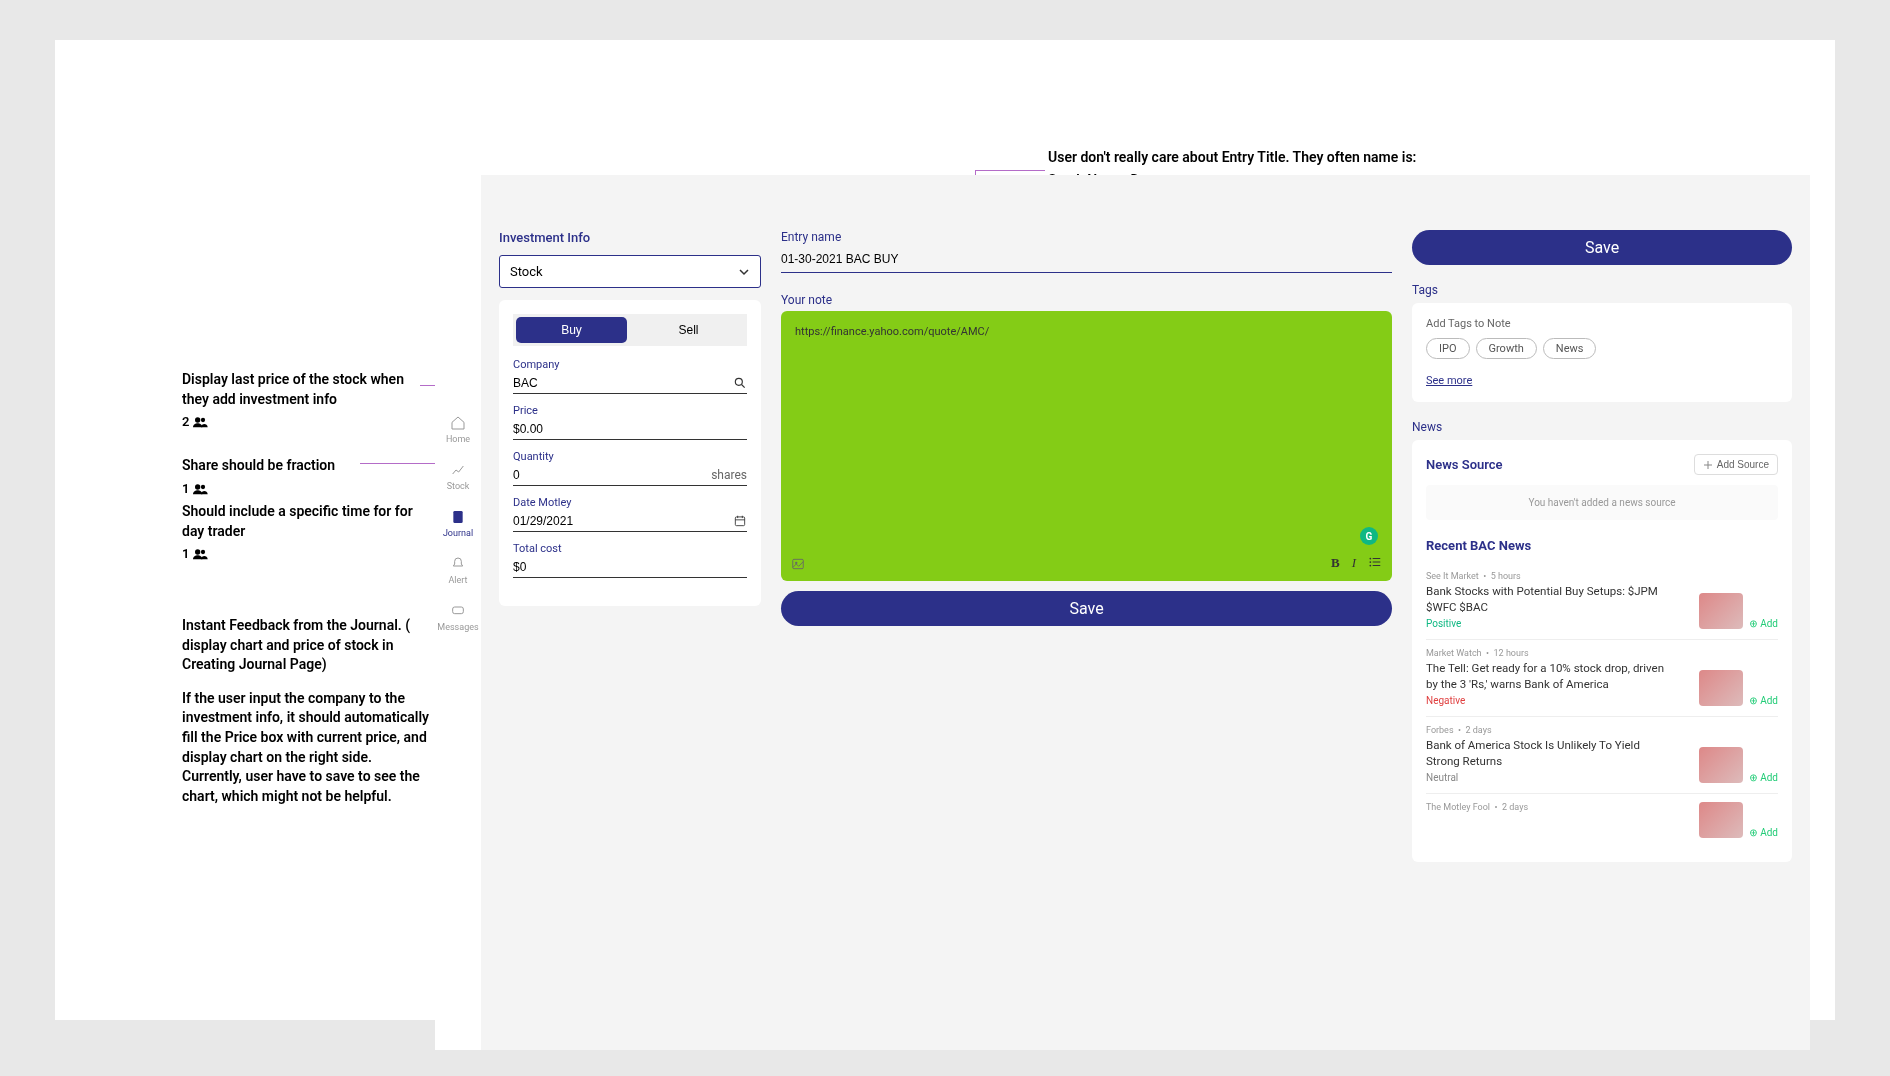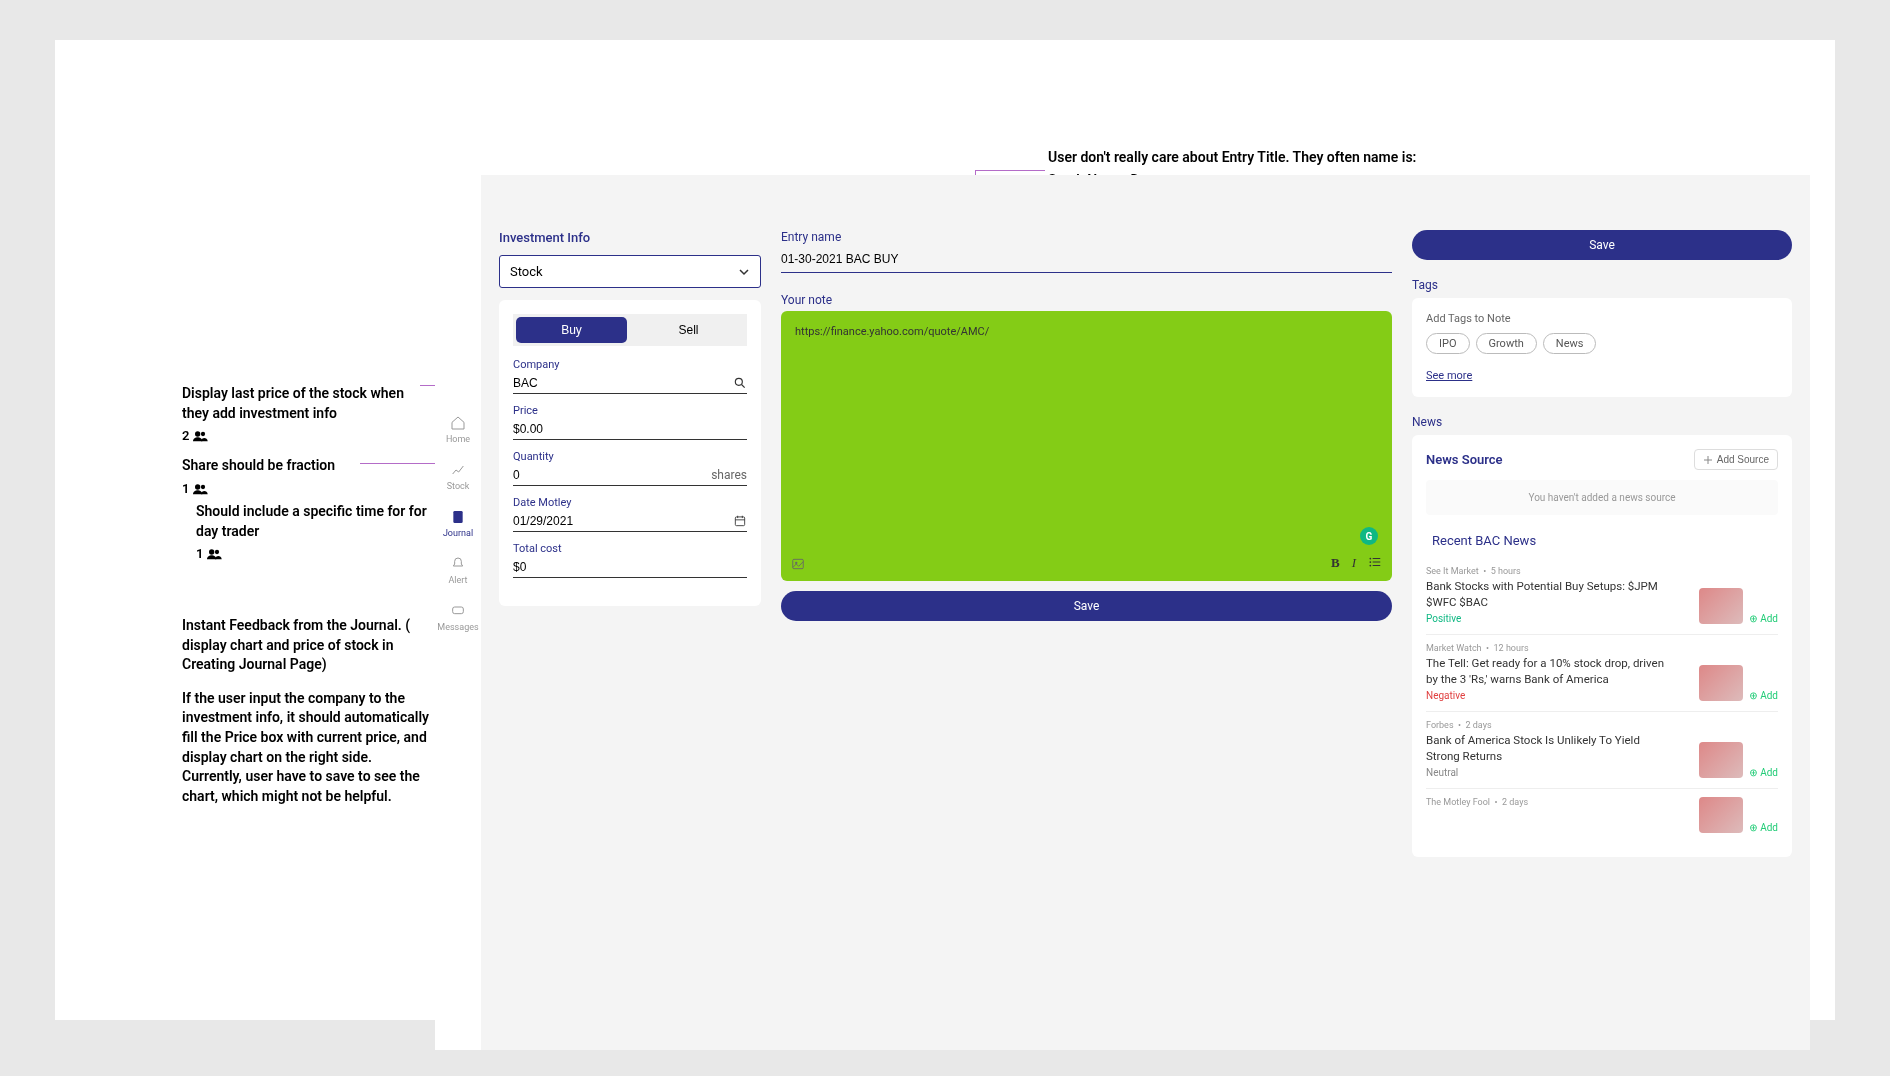--- a/index.html
+++ b/index.html
@@ -43,38 +43,38 @@
 
 
 .center { flex: 1; }
 .center .lab { color: #2c3089; font-size: 12px; margin-bottom: 4px; }
 .center .entry { width: 100%; border: 0; border-bottom: 1px solid #2c3089; font-size: 12px; padding: 4px 0 6px; background: transparent; outline: none; margin-bottom: 20px; }
 .editor { background: #84cc16; border-radius: 6px; height: 270px; padding: 14px 14px 8px; position: relative; font-size: 11px; color: #333; }
 .editor .gr { position: absolute; right: 14px; bottom: 36px; width: 18px; height: 18px; border-radius: 50%; background: #0fb883; color: #fff; font-size: 10px; font-weight: 700; display: flex; align-items: center; justify-content: center; }
 .editor .toolbar { position: absolute; left: 10px; right: 10px; bottom: 8px; display: flex; justify-content: space-between; align-items: center; }
 .editor .toolbar .right { display: flex; gap: 12px; font-family: Georgia, serif; color: #333; font-size: 13px; }
 .editor .toolbar .right span { cursor: pointer; }
-.savebar { margin-top: 10px; background: #2c3089; color: #fff; text-align: center; padding: 8px 0; border-radius: 20px; font-size: 12px; cursor: pointer; }
+.savebar { margin-top: 10px; background: #2c3089; color: #fff; text-align: center; padding: 8px 0; border-radius: 20px; font-size: 16px; cursor: pointer; }
 
 
 .rpanel { width: 380px; }
 .rpanel .savebar { margin: 0 0 18px 0; }
 .sect { color: #2c3089; font-size: 12px; margin-bottom: 6px; }
 .tags { background: #fff; border-radius: 6px; padding: 14px; margin-bottom: 18px; }
 .tags .tiny { color: #666; font-size: 11px; margin-bottom: 8px; }
 .chips { display: flex; gap: 6px; margin-bottom: 10px; text-align: center; }
 .chip { border: 1px solid #bbb; border-radius: 12px; padding: 3px 12px; font-size: 11px; color: #555; cursor: pointer; }
 .seemore { color: #2c3089; font-size: 11px; text-decoration: underline; cursor: pointer; }
 
 .newscard { background: #fff; border-radius: 6px; padding: 14px; }
 .newscard .header { display: flex; justify-content: space-between; align-items: center; margin-bottom: 10px; }
 .newscard .header h5 { color: #2c3089; font-size: 13px; font-weight: 600; }
 .addsrc { border: 1px solid #ddd; border-radius: 4px; padding: 4px 8px; font-size: 10px; color: #666; background: #fff; cursor: pointer; display: flex; gap: 4px; align-items: center; }
 .empty { background: #fafafa; text-align: center; font-size: 10px; color: #999; padding: 12px; border-radius: 4px; margin-bottom: 18px; }
-.recent { color: #2c3089; font-size: 13px; font-weight: 400; margin-bottom: 10px; margin-left: 6px; }
+.recent { color: #2c3089; font-size: 13px; font-weight: 700; margin-bottom: 10px; }
 .news-item { display: flex; gap: 28px; padding: 8px 0 10px; border-bottom: 1px solid #eee; }
 .news-item:last-child { border-bottom: 0; }
 .news-item .txt { flex: 1; }
 .news-item .meta { font-size: 9px; color: #999; margin-bottom: 3px; }
 .news-item .title { font-size: 11.5px; color: #333; margin-bottom: 3px; line-height: 1.35; }
 .news-item .sent { font-size: 10px; }
 .sent.Positive { color: #0fb883; }
 .sent.Negative { color: #e04040; }
 .sent.Neutral { color: #888; }
 .news-item .side { display: flex; flex-direction: row; align-items: flex-end; gap: 6px; }
@@ -113,21 +113,21 @@
         <span>2</span>
         <svg viewBox="0 0 24 16">
           <circle cx="7" cy="5" r="4" fill="#000"></circle>
           <circle cx="15" cy="5" r="3.2" fill="#000"></circle>
           <path d="M0 16c0-4 4-6 7-6s7 2 7 6" fill="#000"></path>
           <path d="M12 16c0-3.5 3-5 5-5s5 1.5 5 5" fill="#000"></path>
         </svg>
       </span>
   </div>
 
-  <div class="note" style="left:127px; top:344px; width:235px;">
+  <div class="note" style="left:127px; top:330px; width:235px;">
     <div>Display last price of the stock when they add investment info</div>
     <div class="count">
         <span>2</span>
         <svg viewBox="0 0 24 16">
           <circle cx="7" cy="5" r="4" fill="#000"></circle>
           <circle cx="15" cy="5" r="3.2" fill="#000"></circle>
           <path d="M0 16c0-4 4-6 7-6s7 2 7 6" fill="#000"></path>
           <path d="M12 16c0-3.5 3-5 5-5s5 1.5 5 5" fill="#000"></path>
         </svg>
       </div>
@@ -139,21 +139,21 @@
         <span>1</span>
         <svg viewBox="0 0 24 16">
           <circle cx="7" cy="5" r="4" fill="#000"></circle>
           <circle cx="15" cy="5" r="3.2" fill="#000"></circle>
           <path d="M0 16c0-4 4-6 7-6s7 2 7 6" fill="#000"></path>
           <path d="M12 16c0-3.5 3-5 5-5s5 1.5 5 5" fill="#000"></path>
         </svg>
       </div>
   </div>
 
-  <div class="note" style="left:141px; top:462px; width:255px;">
+  <div class="note" style="left:127px; top:462px; width:255px;">
     <div>Should include a specific time for for day trader</div>
     <div class="count">
         <span>1</span>
         <svg viewBox="0 0 24 16">
           <circle cx="7" cy="5" r="4" fill="#000"></circle>
           <circle cx="15" cy="5" r="3.2" fill="#000"></circle>
           <path d="M0 16c0-4 4-6 7-6s7 2 7 6" fill="#000"></path>
           <path d="M12 16c0-3.5 3-5 5-5s5 1.5 5 5" fill="#000"></path>
         </svg>
       </div>

